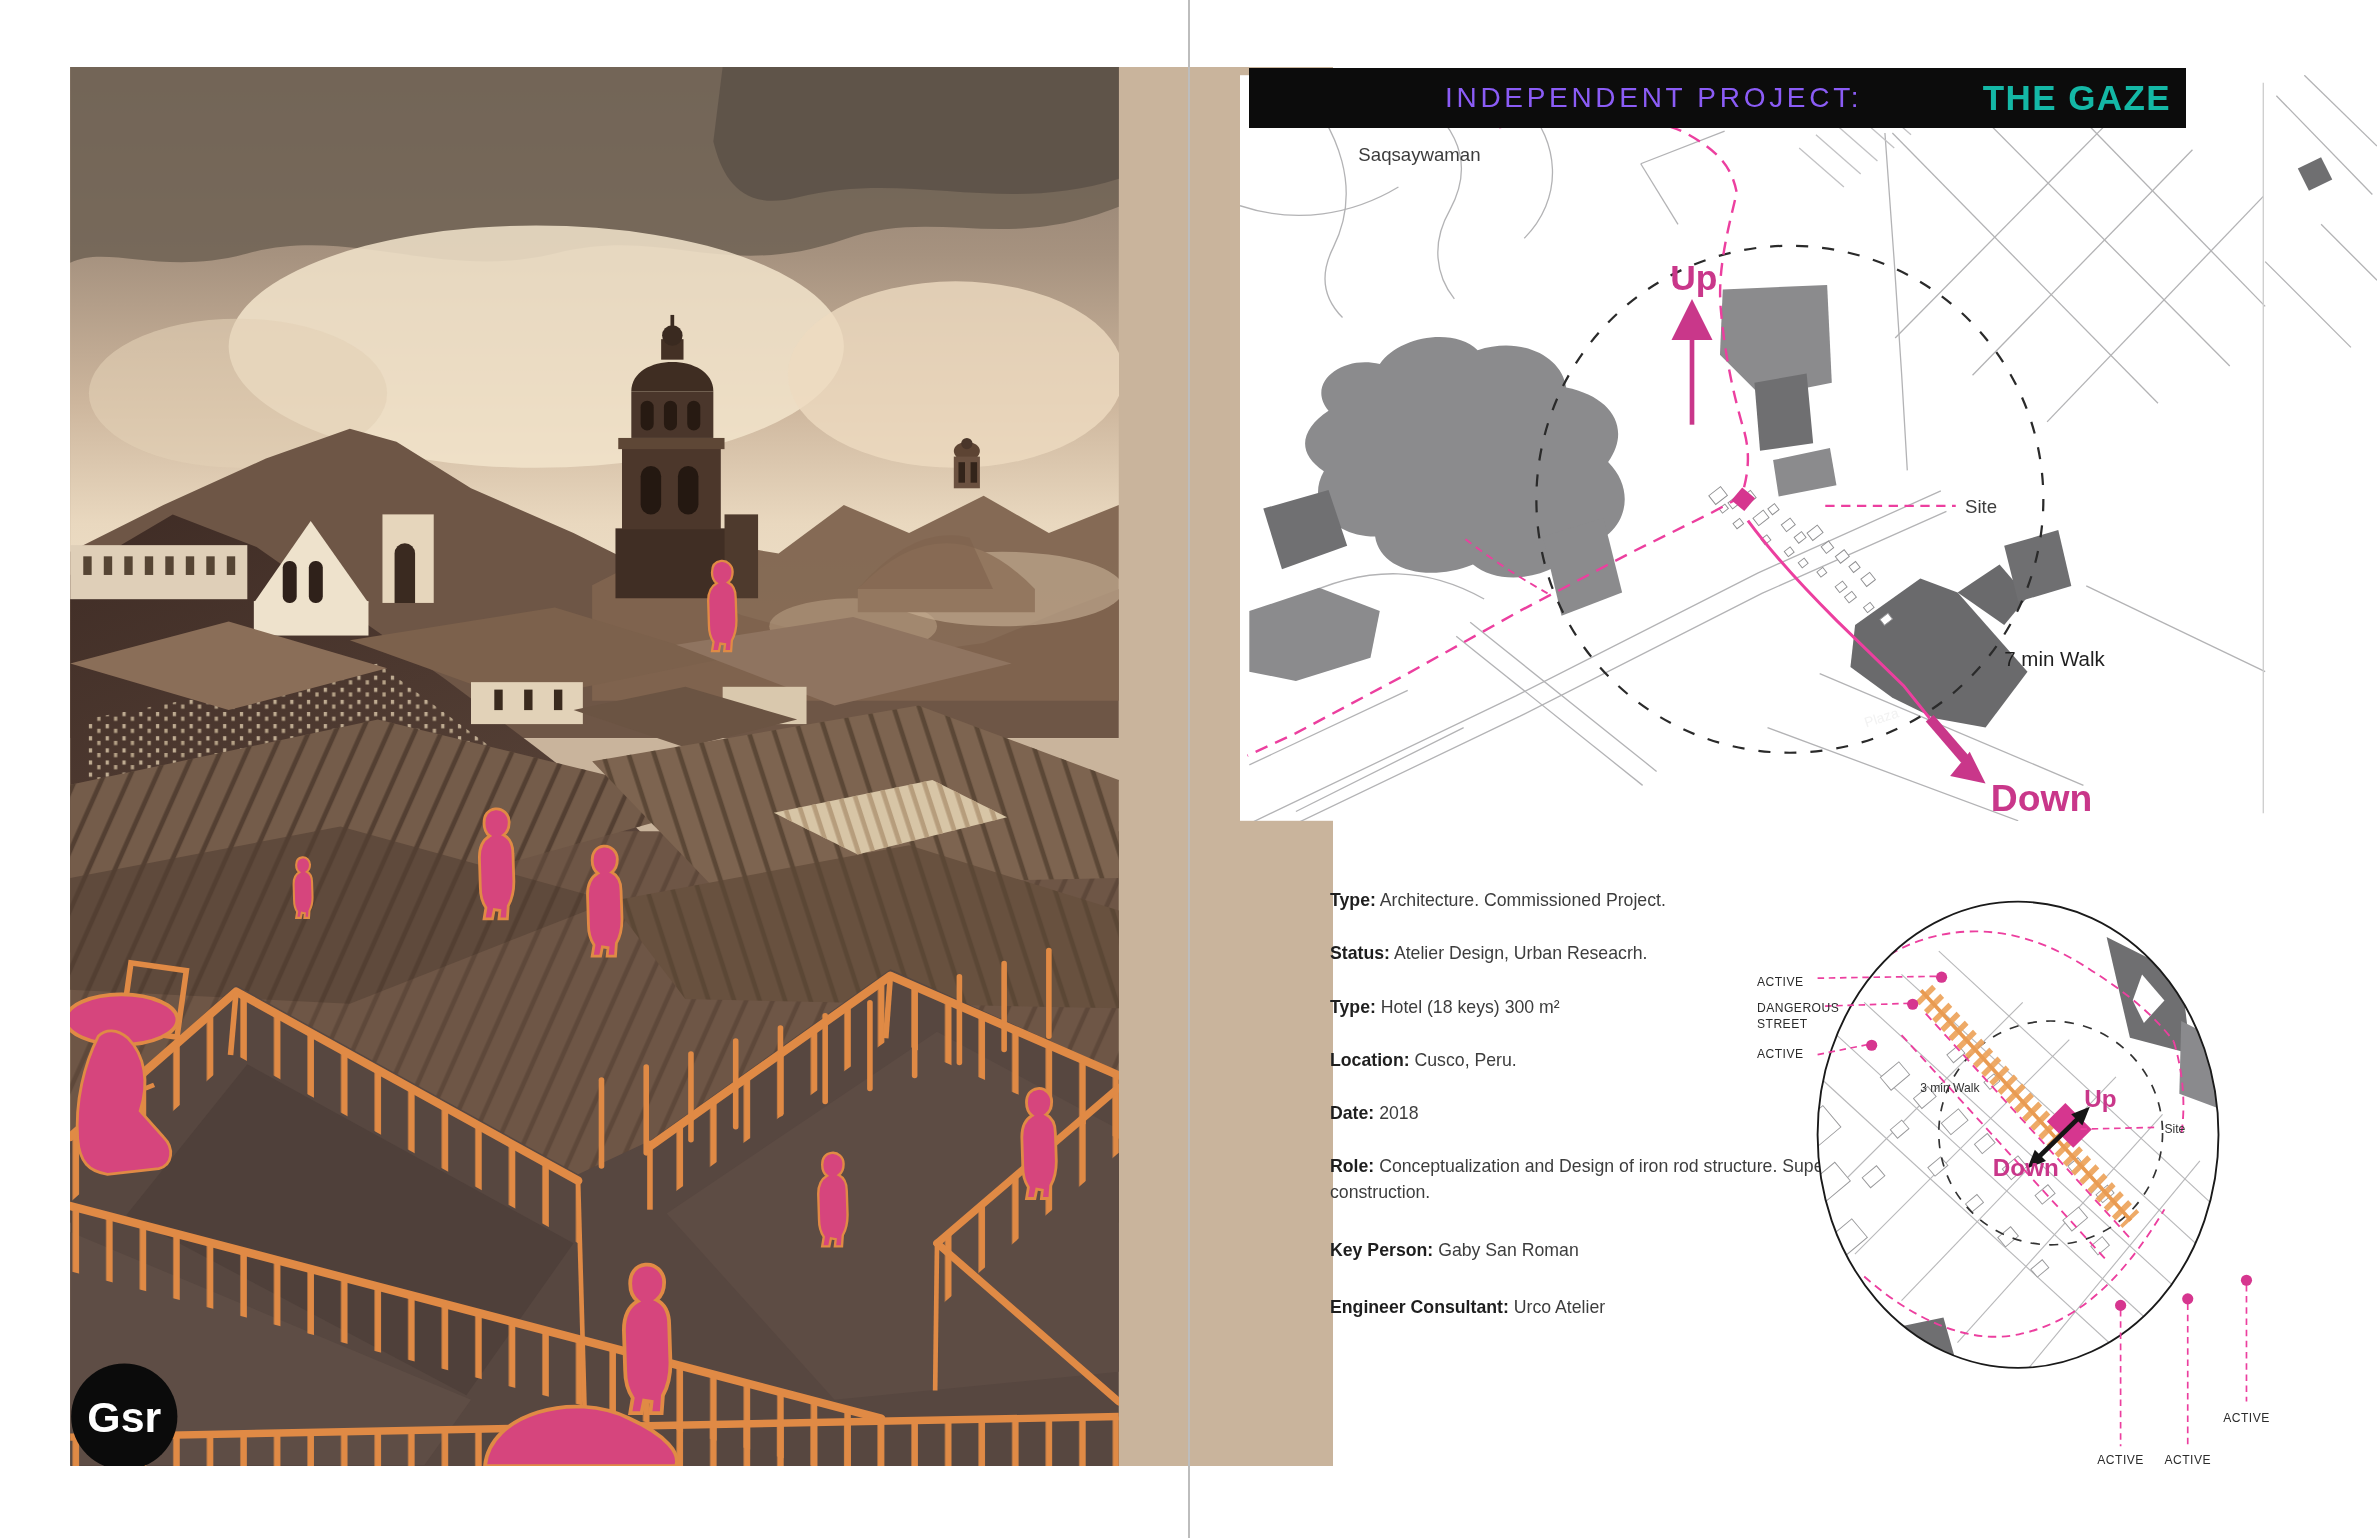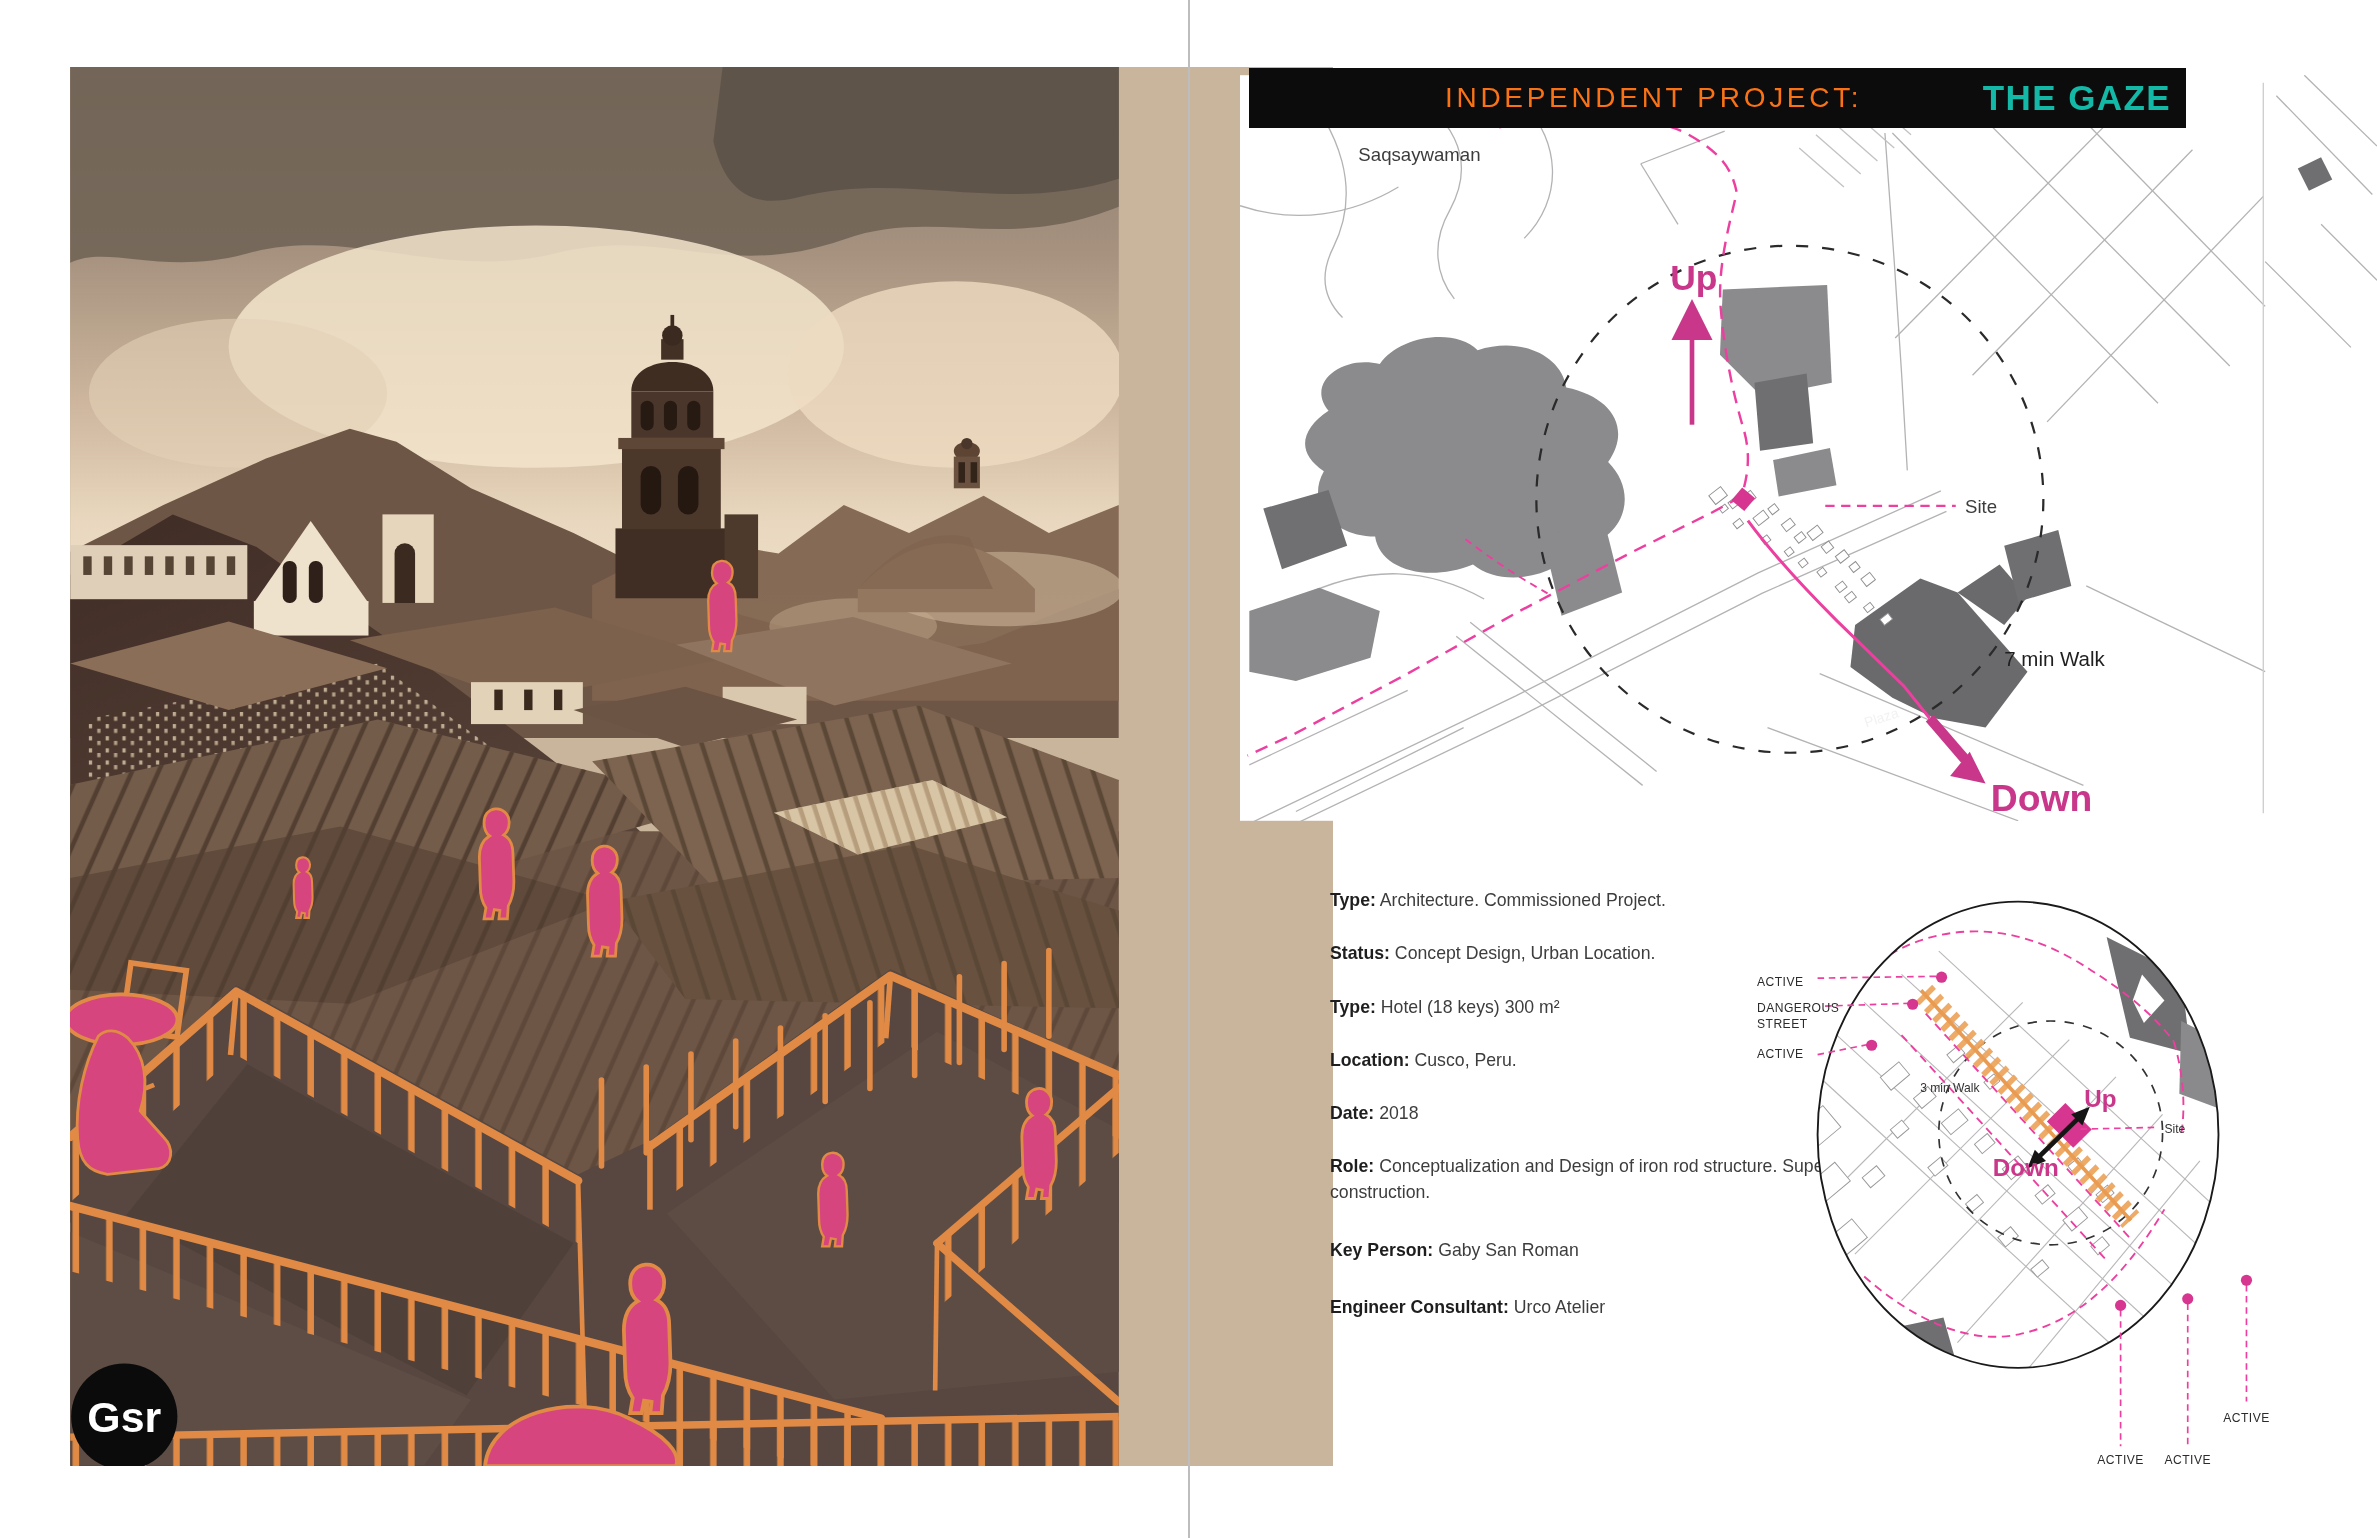--- a/index.html
+++ b/index.html
@@ -6,21 +6,21 @@
   #page{position:relative;width:2377px;height:1538px;background:#fff;overflow:hidden;
         font-family:"Liberation Sans", sans-serif;}
   
   #photo{position:absolute;left:70px;top:67px;width:1263px;height:1399px;overflow:hidden;background:#c9b49c;}
   #photo svg{display:block;}
   
   #divider{position:absolute;left:1188px;top:0;width:1.9px;height:1538px;background:#bdbdbd;}
   
   #hdr{position:absolute;left:1249px;top:68px;width:937px;height:60px;background:#0c0c0c;z-index:5;}
   #hdr .lbl{position:absolute;left:196px;top:50%;transform:translateY(-50%);
-    color:#f97316;font-size:28px;font-weight:300;letter-spacing:3.7px;white-space:nowrap;}
+    color:#8b5cf6;font-size:28px;font-weight:300;letter-spacing:3.7px;white-space:nowrap;}
   #hdr .ttl{position:absolute;right:15px;top:50%;transform:translateY(-50%);
     color:#14b8a6;font-size:35px;font-weight:700;letter-spacing:1.4px;white-space:nowrap;}
   
   #bigmap{position:absolute;left:1240px;top:75px;width:1137px;height:746px;z-index:1;}
   #circlemap{position:absolute;left:1743px;top:881px;width:634px;height:653px;z-index:1;}
   
   .drow{position:absolute;left:1330px;width:550px;font-size:17.7px;line-height:26px;color:#3d3d3d;}
   .drow b{color:#1e1e1e;font-weight:700;}
   text{font-family:"Liberation Sans", sans-serif;}
 </style>
@@ -316,21 +316,21 @@
     <text x="127" y="92" font-size="20" fill="#3c3c3c">Saqsaywaman</text>
     <text x="487" y="230" text-anchor="middle" font-size="38" font-weight="700" fill="#c9378a">Up</text>
     <text x="860" y="790" text-anchor="middle" font-size="40" font-weight="700" fill="#c9378a">Down</text>
     <text x="778" y="470" font-size="20" fill="#3c3c3c">Site</text>
     <text x="820" y="634" font-size="22" fill="#1f1f1f">7 min Walk</text>
     <text transform="translate(672,700) rotate(-18)" font-size="15" fill="#f2f2f2">Plaza</text>
   </svg>
 
   <div>
     <div class="drow" style="top:887px"><b>Type:</b><span> Architecture. Commissioned Project.</span></div>
-    <div class="drow" style="top:940px"><b>Status:</b><span> Concept Design, Urban Location.</span></div>
+    <div class="drow" style="top:940px"><b>Status:</b><span> Atelier Design, Urban Reseacrh.</span></div>
     <div class="drow" style="top:994px"><b>Type:</b><span> Hotel (18 keys) 300 m²</span></div>
     <div class="drow" style="top:1047px"><b>Location:</b><span> Cusco, Peru.</span></div>
     <div class="drow" style="top:1100px"><b>Date:</b><span> 2018</span></div>
     <div class="drow" style="top:1153px;width:541px"><b>Role:</b><span> Conceptualization and Design of iron rod structure. Supervise construction.</span></div>
     <div class="drow" style="top:1237px"><b>Key Person:</b><span> Gaby San Roman</span></div>
     <div class="drow" style="top:1294px"><b>Engineer Consultant:</b><span> Urco Atelier</span></div>
   </div>
 
   <svg id="circlemap" viewBox="0 0 680 700">
     <defs>

